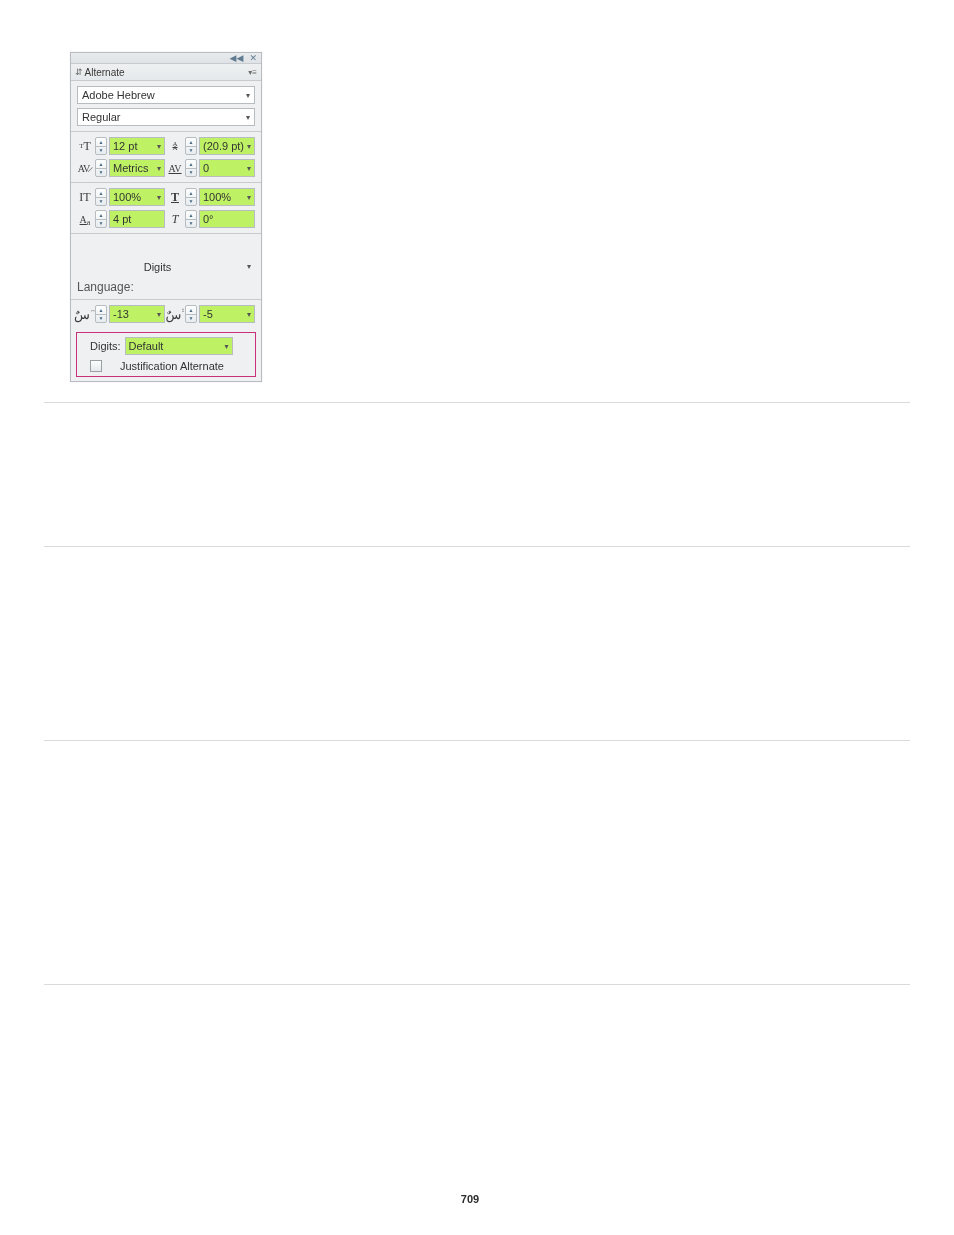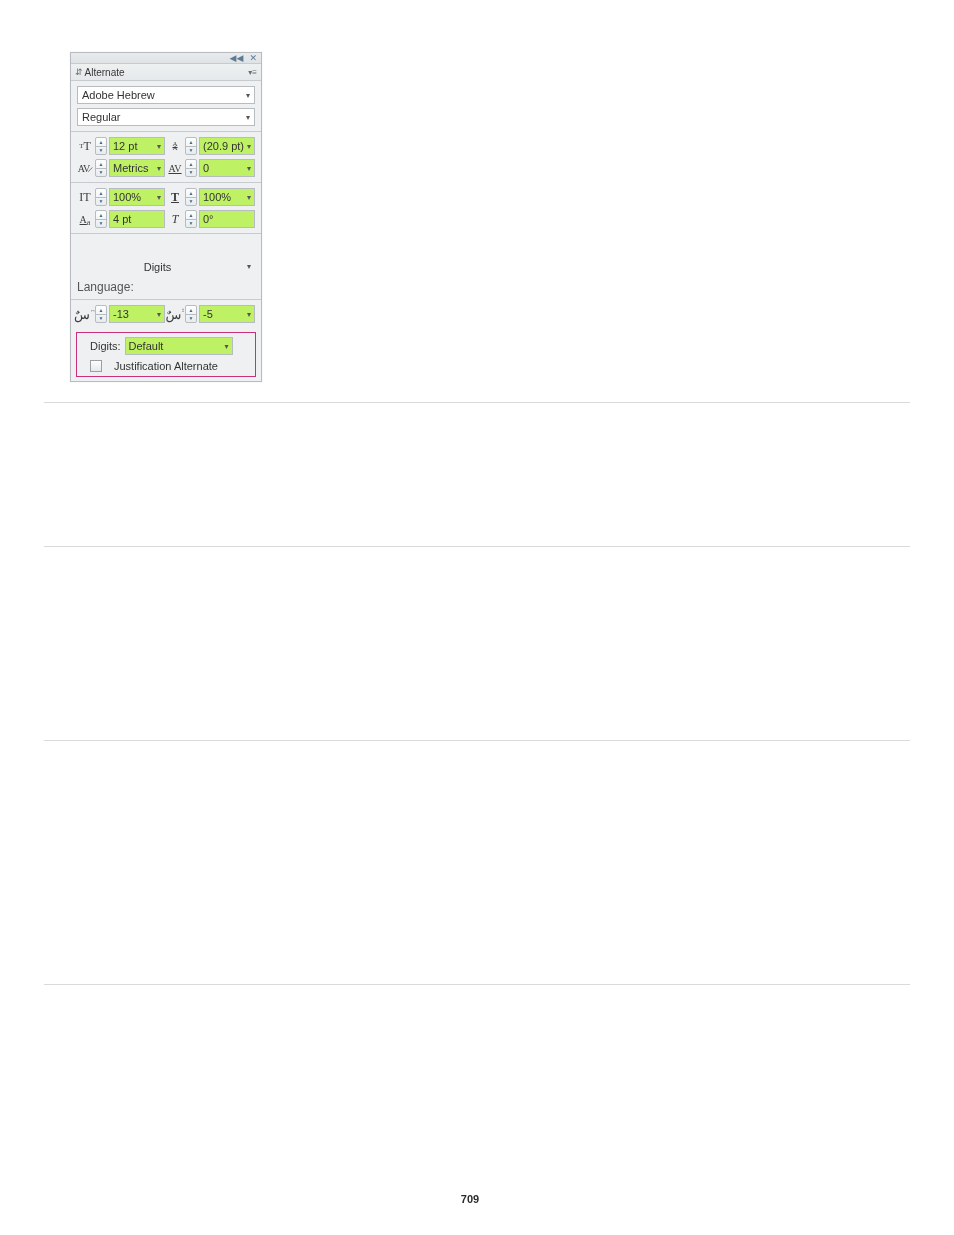--- a/index.html
+++ b/index.html
@@ -140,21 +140,21 @@
     gap:5px;
   }
   .checkbox {
     width: 10px;
     height: 10px;
     border: 1px solid #9ba0a4;
     background: linear-gradient(#fcfdfe,#e6eaec);
     display:inline-block;
     flex:none;
   }
-  .just-row { display:flex; align-items:center; gap:12px; padding-left:8px; }
+  .just-row { display:flex; align-items:center; gap:18px; padding-left:8px; }
   .page-divider {
     position:absolute;
     left:44px;
     right:44px;
     border-top:1px solid #d9dadb;
   }
   .page-number {
     position:absolute;
     left:0; right:14px;
     bottom: 30px;

